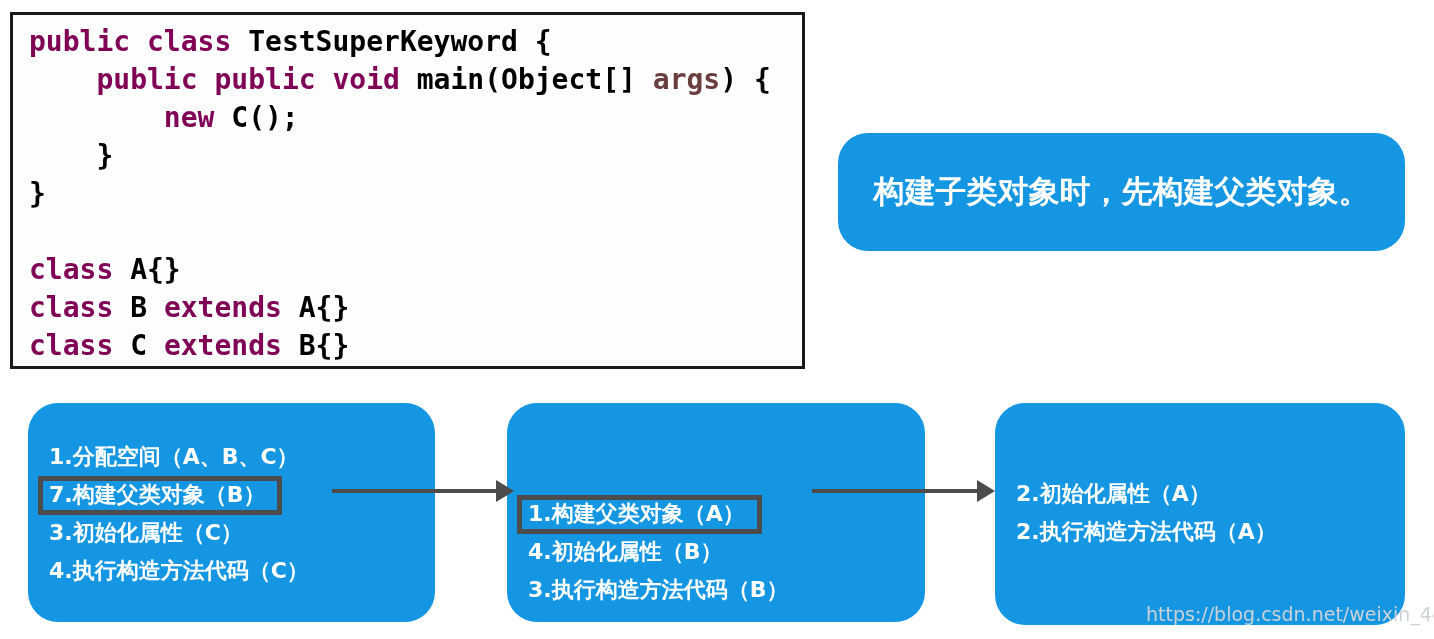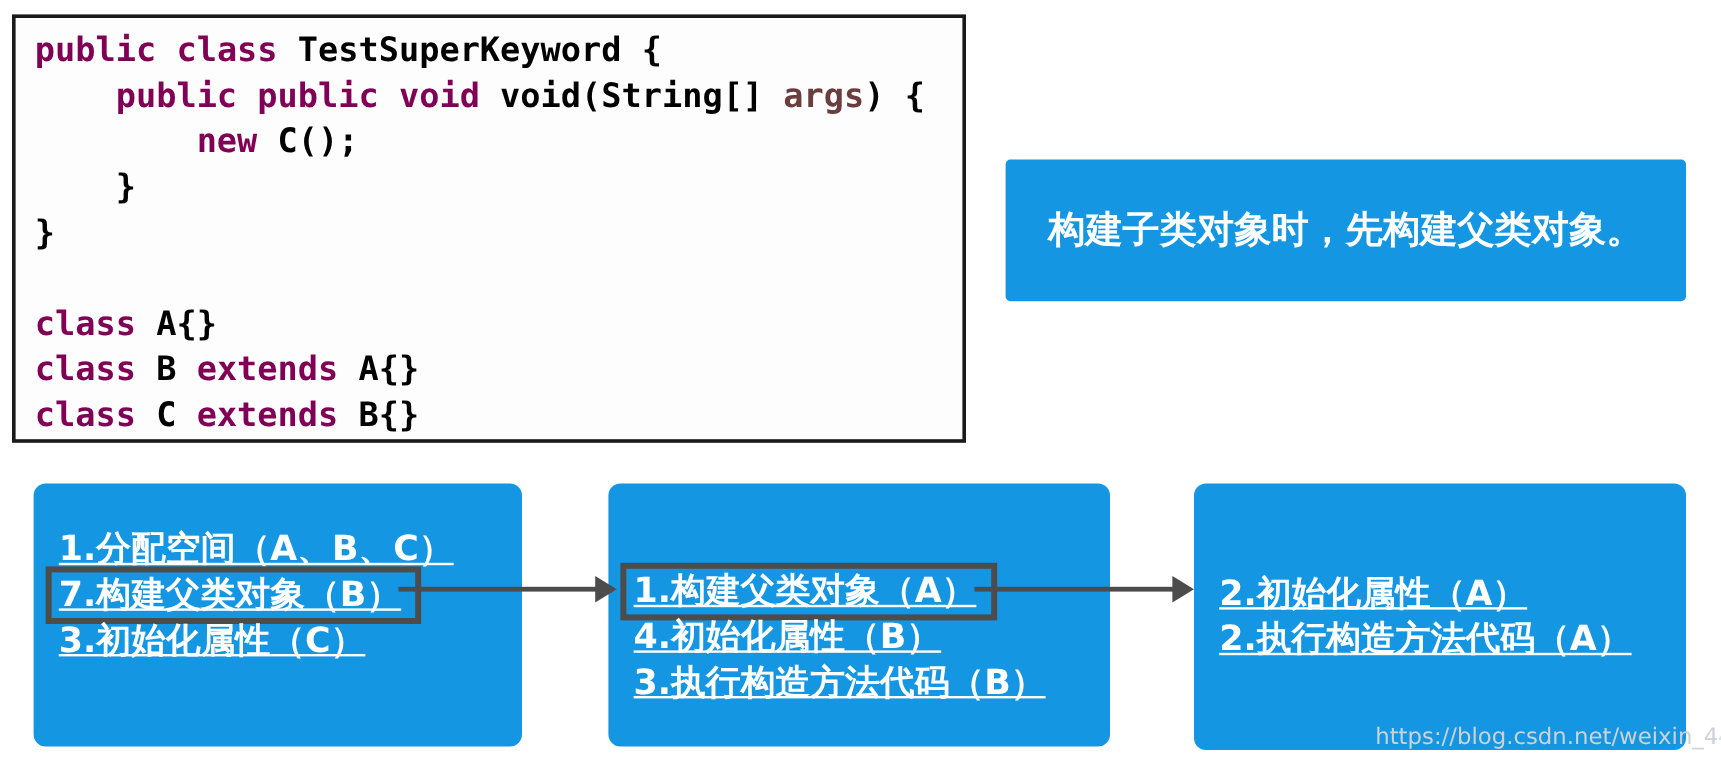--- a/index.html
+++ b/index.html
@@ -42,49 +42,48 @@
   .tok-prm { color: var(--code-param, #6A3E3E); }
 
   
   .note-box {
     position: absolute;
     left: 838px;
     top: 133px;
     width: 567px;
     height: 118px;
     background: var(--accent-blue, #1496E3);
-    border-radius: 4px;
+    border-radius: 30px;
     display: flex;
     align-items: center;
     justify-content: center;
     color: var(--box-text, #fff);
     font-weight: bold;
     font-size: 31px;
     white-space: nowrap;
   }
 
   
   .flow-box {
     position: absolute;
     background: var(--accent-blue, #1496E3);
-    border-radius: 10px;
+    border-radius: 30px;
     color: var(--box-text, #fff);
     font-weight: bold;
-    font-size: 29px;
+    font-size: 22px;
     box-sizing: border-box;
     z-index: 1;
-    text-decoration: underline;
   }
   .flow-box-1 { left: 28px;  top: 403px; width: 407px; height: 219px; }
   .flow-box-2 { left: 507px; top: 403px; width: 418px; height: 219px; }
   .flow-box-3 { left: 995px; top: 403px; width: 410px; height: 222px; }
 
   .box-lines { padding-left: 21px; }
   .flow-box-1 .box-lines { padding-top: 35px; }
-  .flow-box-2 .box-lines { padding-top: 70px; }
+  .flow-box-2 .box-lines { padding-top: 92px; }
   .flow-box-3 .box-lines { padding-top: 72px; }
 
   .box-line {
     height: 38px;
     line-height: 38px;
     white-space: nowrap;
   }
   .hl {
     border: 5px solid var(--outline-gray, #4C4C4C);
     padding: 1px 12px 3px 6px;
@@ -124,40 +123,41 @@
   }
 </style>
 </head>
 <body>
 
 <div class="canvas">
 
   <div class="code-panel">
     <div class="code-lines">
         <div class="code-line"><span class="tok-kw">public</span><span class="tok-pl"> </span><span class="tok-kw">class</span><span class="tok-pl"> TestSuperKeyword {</span></div>
-        <div class="code-line"><span class="tok-pl">    </span><span class="tok-kw">public</span><span class="tok-pl"> </span><span class="tok-kw">public</span><span class="tok-pl"> </span><span class="tok-kw">void</span><span class="tok-pl"> void(String[] </span><span class="tok-prm">args</span><span class="tok-pl">) {</span></div>
+        <div class="code-line"><span class="tok-pl">    </span><span class="tok-kw">public</span><span class="tok-pl"> </span><span class="tok-kw">public</span><span class="tok-pl"> </span><span class="tok-kw">void</span><span class="tok-pl"> main(Object[] </span><span class="tok-prm">args</span><span class="tok-pl">) {</span></div>
         <div class="code-line"><span class="tok-pl">        </span><span class="tok-kw">new</span><span class="tok-pl"> C();</span></div>
         <div class="code-line"><span class="tok-pl">    }</span></div>
         <div class="code-line"><span class="tok-pl">}</span></div>
         <div class="code-line">&nbsp;</div>
         <div class="code-line"><span class="tok-kw">class</span><span class="tok-pl"> A{}</span></div>
         <div class="code-line"><span class="tok-kw">class</span><span class="tok-pl"> B </span><span class="tok-kw">extends</span><span class="tok-pl"> A{}</span></div>
         <div class="code-line"><span class="tok-kw">class</span><span class="tok-pl"> C </span><span class="tok-kw">extends</span><span class="tok-pl"> B{}</span></div>
       </div>
   </div>
 
   <div class="note-box">
     <span>构建子类对象时，先构建父类对象。</span>
   </div>
 
   <div class="flow-box flow-box-1">
     <div class="box-lines">
         <div class="box-line"><span>1.分配空间（A、B、C）</span></div>
         <div class="box-line"><span class="hl">7.构建父类对象（B）</span></div>
         <div class="box-line"><span>3.初始化属性（C）</span></div>
+        <div class="box-line"><span>4.执行构造方法代码（C）</span></div>
       </div>
   </div>
 
   <div class="flow-box flow-box-2">
     <div class="box-lines">
         <div class="box-line"><span class="hl">1.构建父类对象（A）</span></div>
         <div class="box-line"><span>4.初始化属性（B）</span></div>
         <div class="box-line"><span>3.执行构造方法代码（B）</span></div>
       </div>
   </div>

